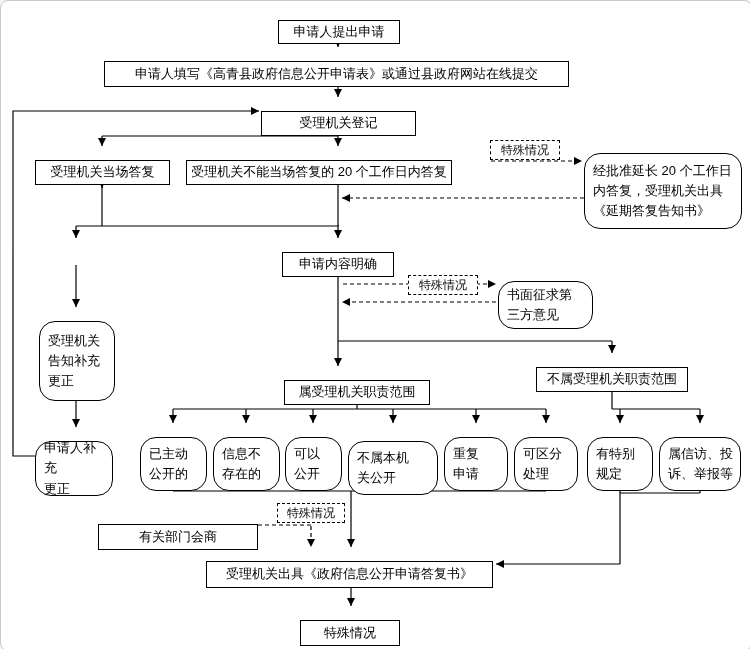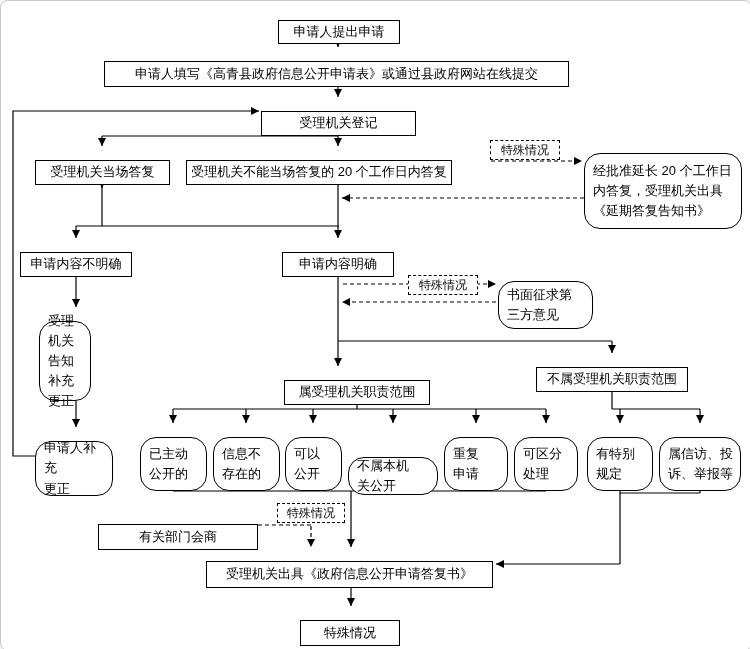--- a/index.html
+++ b/index.html
@@ -111,41 +111,40 @@
   <div class="node" style="left:277px;top:7px;width:122px;height:24px">申请人提出申请</div>
   <div class="node" style="left:103px;top:48px;width:465px;height:26px">申请人填写《高青县政府信息公开申请表》或通过县政府网站在线提交</div>
   <div class="node" style="left:260px;top:98px;width:155px;height:25px">受理机关登记</div>
   <div class="node" style="left:34px;top:147px;width:135px;height:25px">受理机关当场答复</div>
   <div class="node" style="left:185px;top:147px;width:266px;height:25px">受理机关不能当场答复的 20 个工作日内答复</div>
   <div class="node dashed" style="left:489px;top:127px;width:70px;height:20px">特殊情况</div>
   <div class="node al" style="left:583px;top:140px;width:158px;height:76px">经批准延长 20 个工作日
 内答复，受理机关出具
 《延期答复告知书》</div>
 
-  <div class="node" style="left:19px;top:239px;width:112px;height:25px">申请内容不明确</div>
   <div class="node" style="left:281px;top:239px;width:112px;height:25px">申请内容明确</div>
   <div class="node dashed" style="left:407px;top:262px;width:70px;height:20px">特殊情况</div>
   <div class="node al" style="left:497px;top:268px;width:95px;height:48px">书面征求第
 三方意见</div>
 
-  <div class="node al" style="left:38px;top:308px;width:52px;height:80px">受理机关
+  <div class="node al" style="left:38px;top:308px;width:76px;height:80px">受理机关
 告知补充
 更正</div>
   <div class="node" style="left:535px;top:354px;width:152px;height:25px">不属受理机关职责范围</div>
   <div class="node" style="left:283px;top:367px;width:146px;height:25px">属受理机关职责范围</div>
   <div class="node al" style="left:34px;top:428px;width:78px;height:55px">申请人补充
 更正</div>
 
   <div class="node al" style="left:139px;top:424px;width:67px;height:54px">已主动
 公开的</div>
   <div class="node al" style="left:212px;top:424px;width:67px;height:54px">信息不
 存在的</div>
   <div class="node al" style="left:284px;top:424px;width:57px;height:54px">可以
 公开</div>
-  <div class="node al" style="left:347px;top:444px;width:90px;height:38px">不属本机
+  <div class="node al" style="left:347px;top:428px;width:90px;height:54px">不属本机
 关公开</div>
   <div class="node al" style="left:443px;top:424px;width:64px;height:54px">重复
 申请</div>
   <div class="node al" style="left:513px;top:424px;width:64px;height:54px">可区分
 处理</div>
   <div class="node al" style="left:586px;top:424px;width:66px;height:54px">有特别
 规定</div>
   <div class="node al" style="left:658px;top:424px;width:82px;height:54px">属信访、投
 诉、举报等</div>
 

